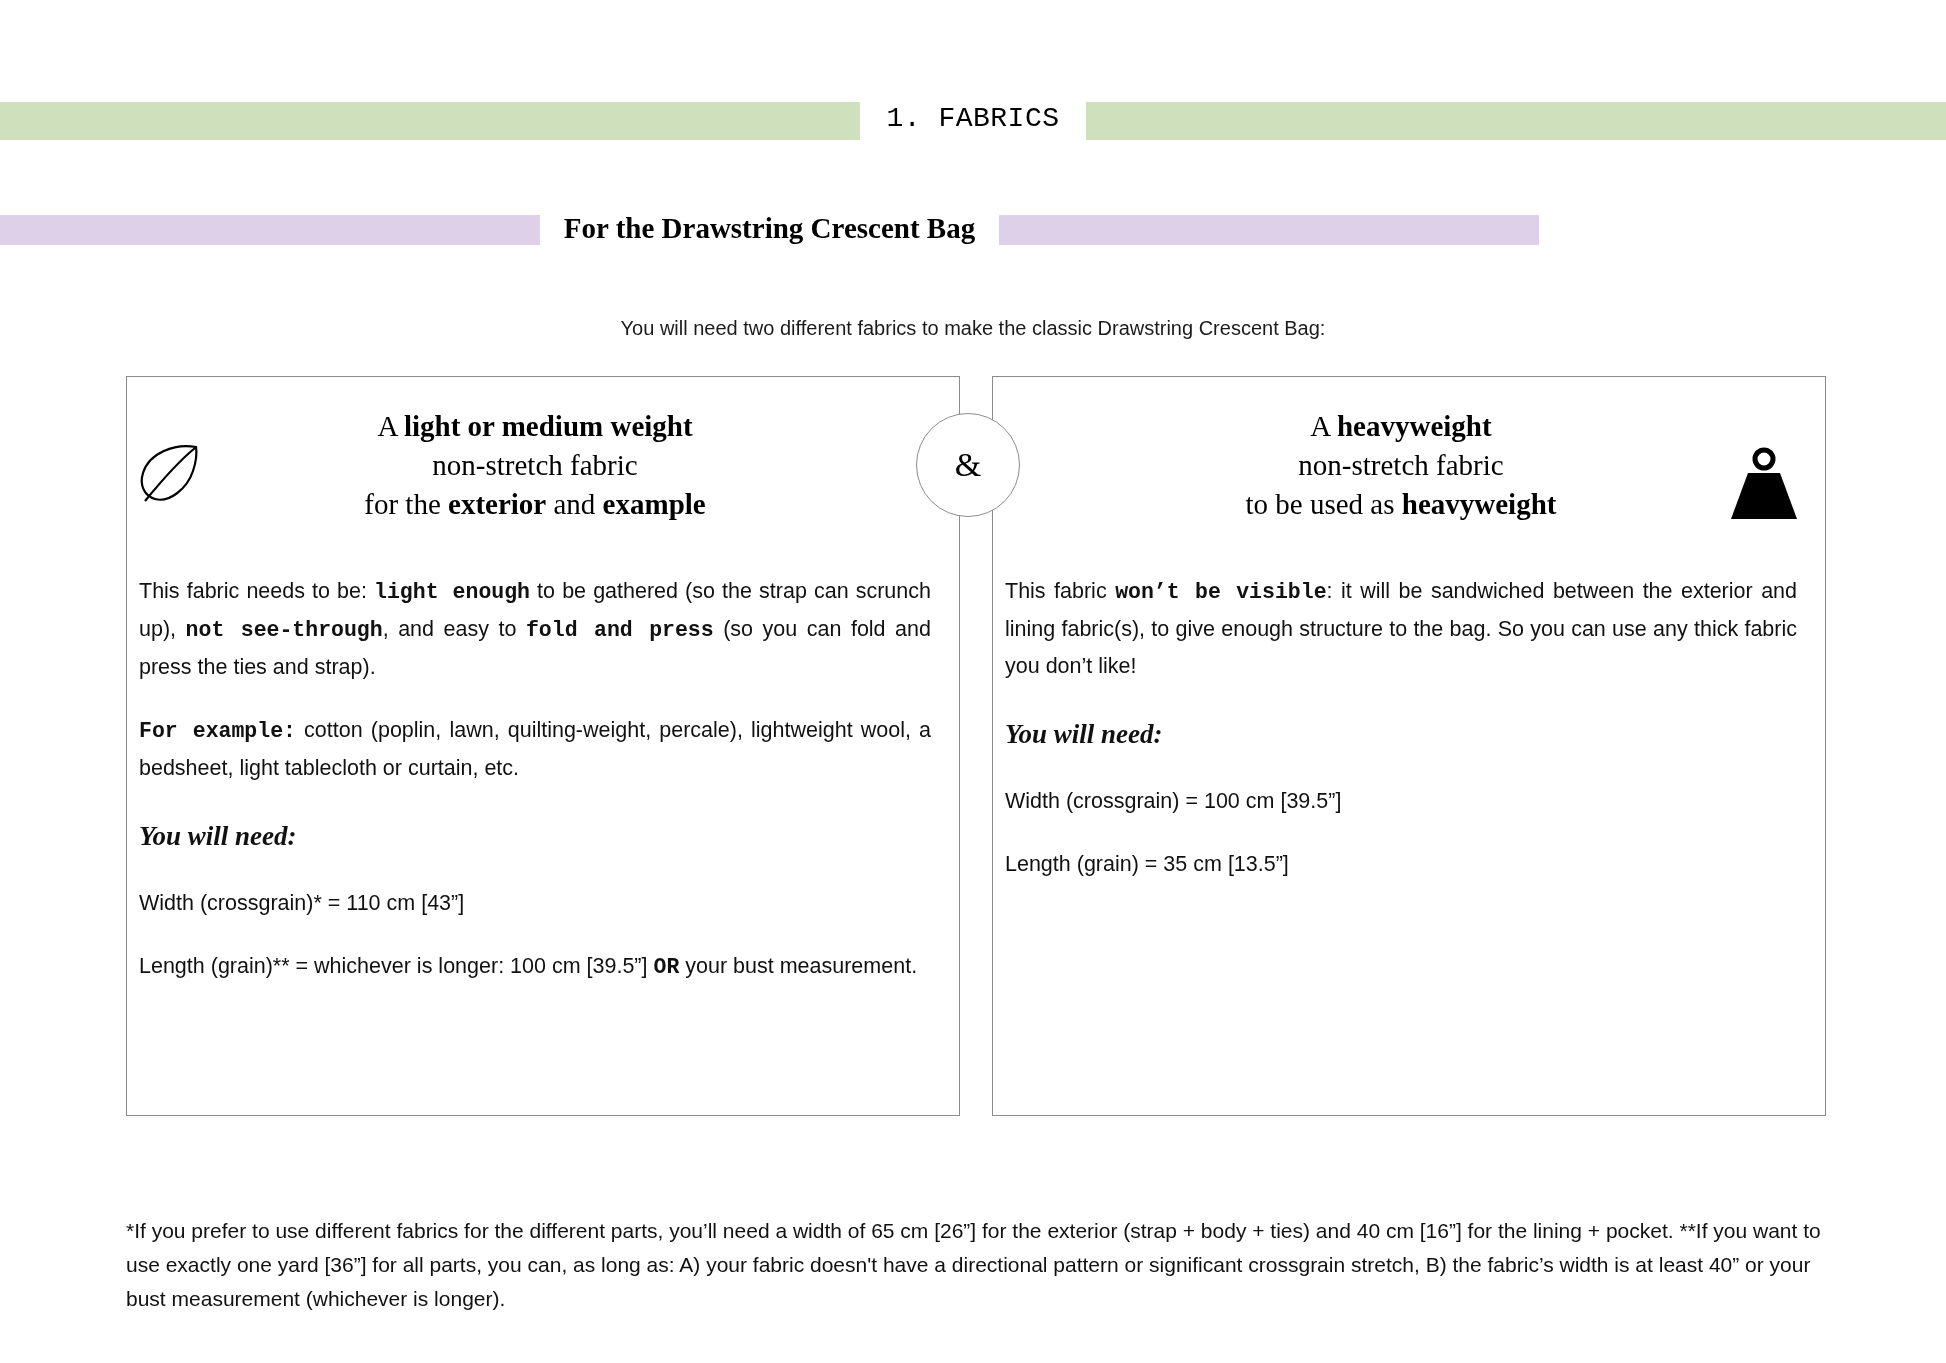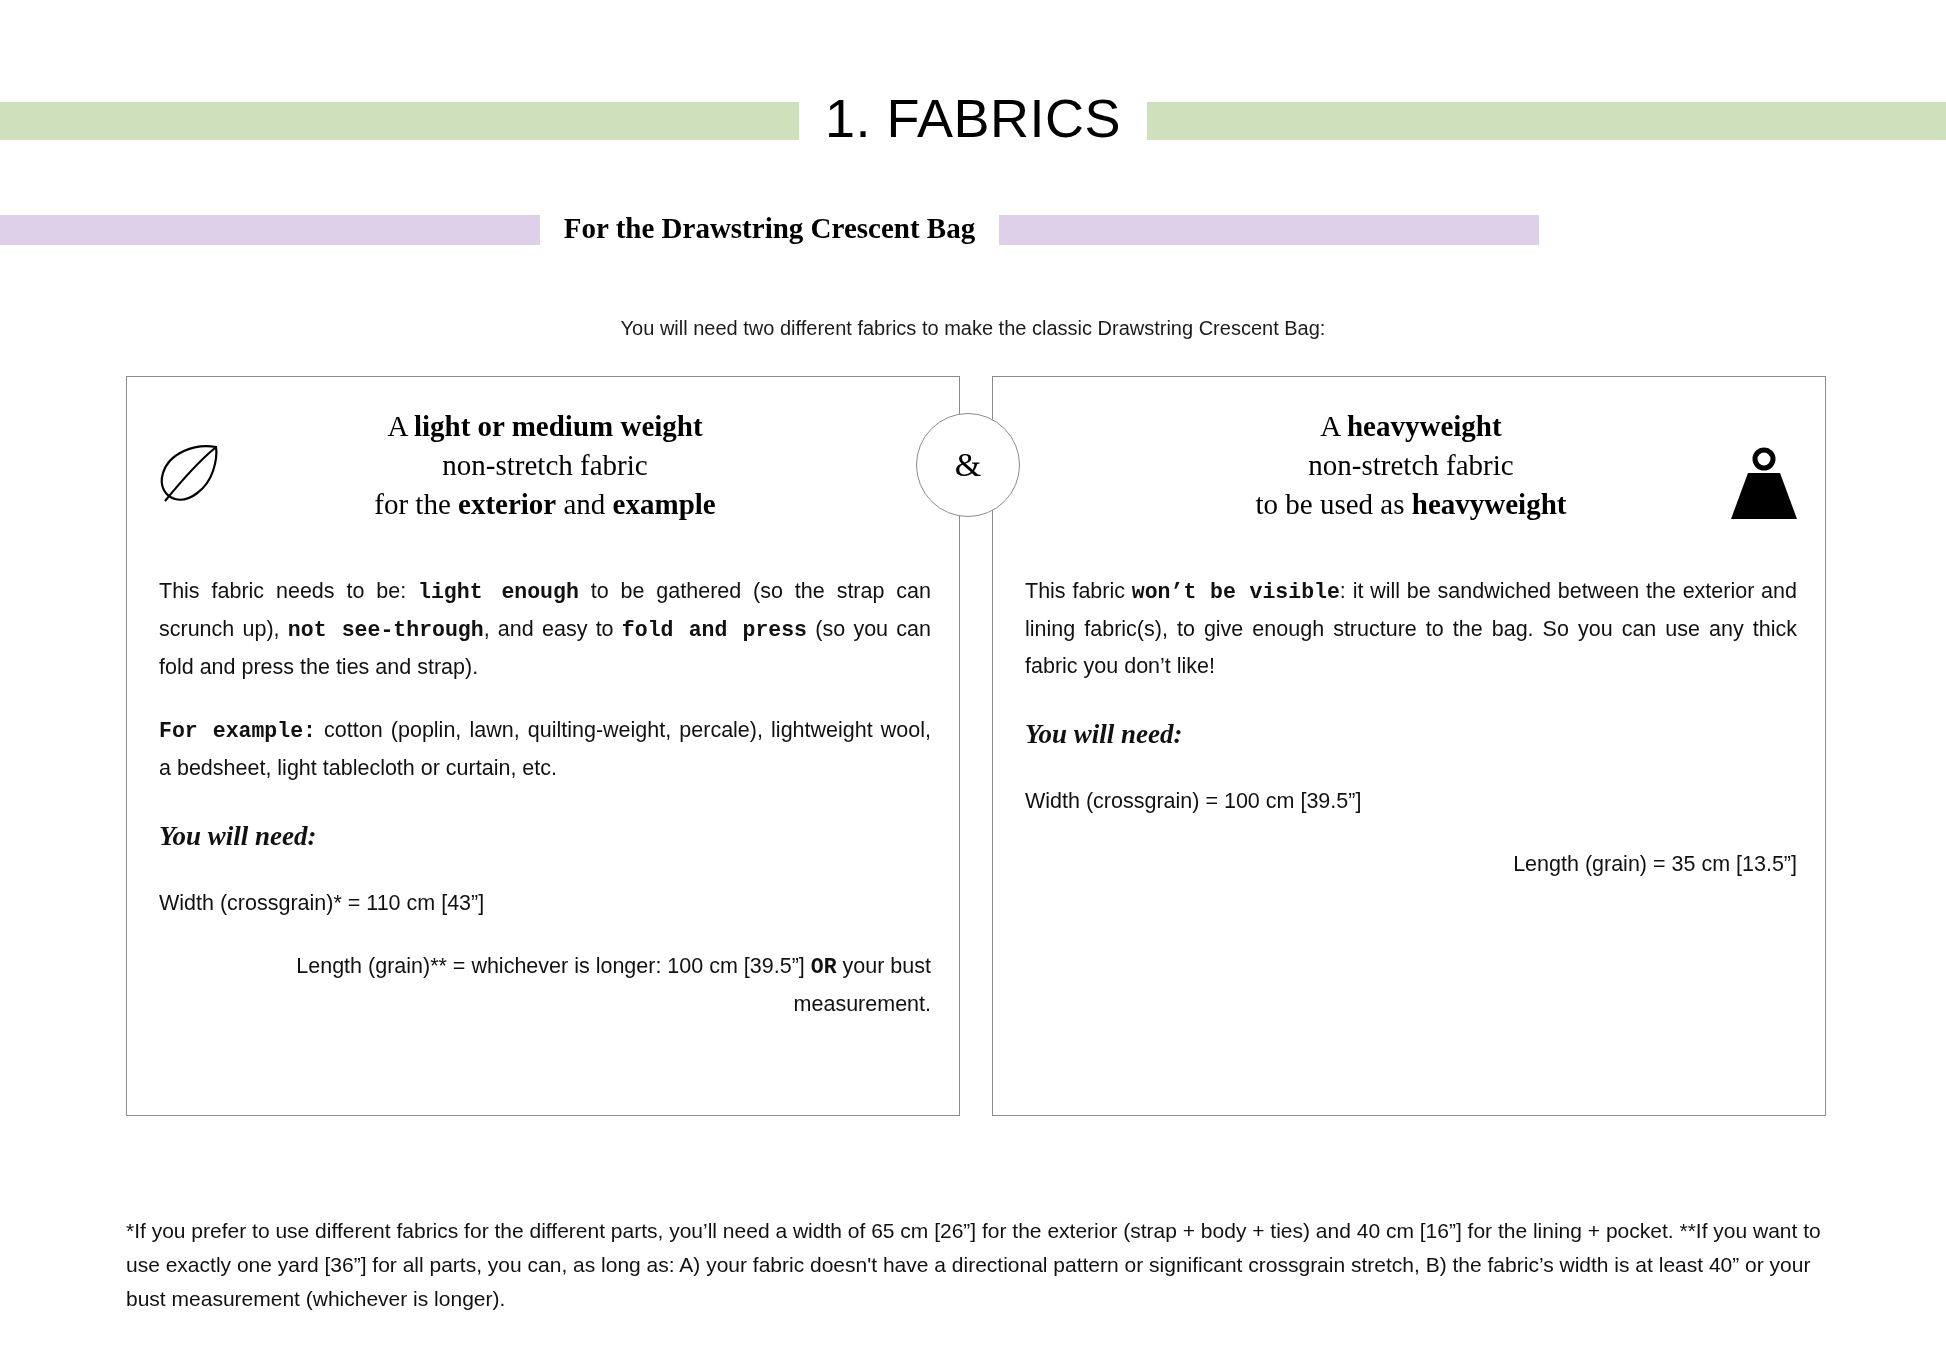--- a/index.html
+++ b/index.html
@@ -26,22 +26,22 @@
     display: flex;
     align-items: center;
   }
   .band-bar {
     height: 38px;
     background: #cfe0bc;
     flex: 1 1 auto;
   }
   .title-band .band-bar.left { margin-right: 0; }
   .section-title {
-    font-family: Liberation Sans, sans-serif;
-    font-size: 54px;
+    font-family: Liberation Mono, monospace;
+    font-size: 28px;
     letter-spacing: 0.5px;
     padding: 0 26px;
     white-space: nowrap;
     position: relative;
     top: -3px;
   }
 
   
   .sub-band {
     position: absolute;
@@ -84,21 +84,21 @@
     top: 376px;
     left: 126px;
     width: 1700px;
     display: flex;
     gap: 32px;
   }
   .box {
     width: 834px;
     box-sizing: border-box;
     border: 1px solid #8c8c8c;
-    padding: 26px 28px 30px 32px;
+    padding: 26px 28px 30px 12px;
     min-height: 740px;
     position: relative;
   }
   .box-head {
     text-align: center;
     font-family: "Liberation Serif", serif;
     font-size: 29px;
     line-height: 1.34;
     position: relative;
     min-height: 150px;
@@ -115,21 +115,21 @@
   .head-icon.weight { right: -8px; top: 44px; }
 
   .box-body {
     font-size: 21.5px;
     line-height: 1.72;
     text-align: justify;
     color: #111;
     margin-top: 20px;
   }
   .box-body p { margin: 0 0 26px 0; }
-  .box-body p:last-child { margin-bottom: 0; text-align: right; }
+  .box-body p:last-child { margin-bottom: 0; }
   .box-body b { font-weight: bold; font-family: Liberation Mono, monospace; }
   .need-head {
     font-family: "Liberation Serif", serif;
     font-weight: bold;
     font-size: 27px;
     margin: 0 0 2px 0;
     font-style: italic;
   }
   .need-line { margin: 0; text-align: left; }
 

